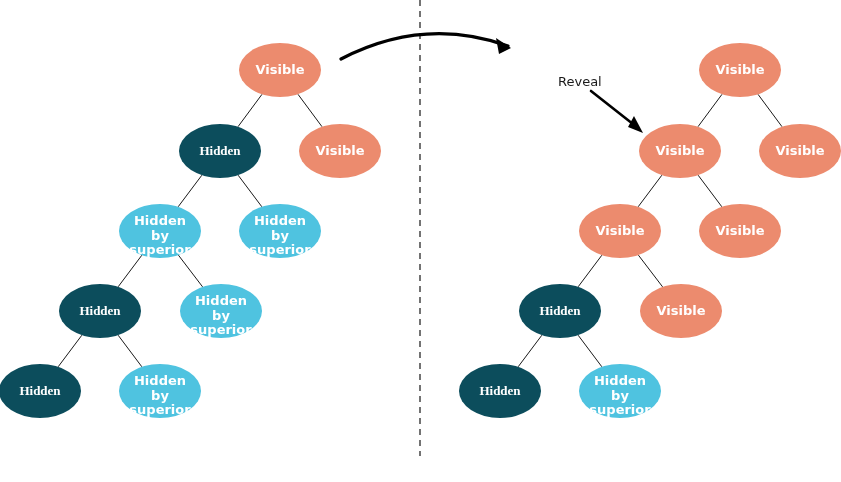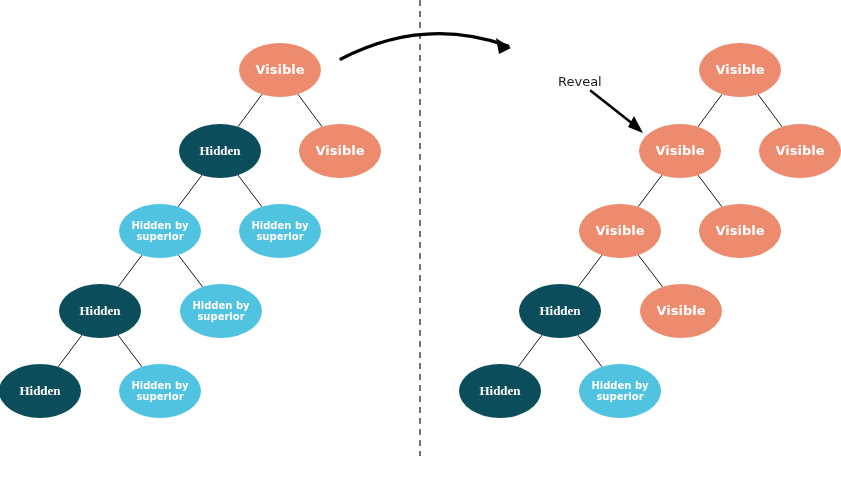--- a/index.html
+++ b/index.html
@@ -42,21 +42,21 @@
   .node .lbl {
     display: block;
     width: 100%;
     padding: 0 4px;
     box-sizing: border-box;
   }
   .node.salmon { background: #ec8b6e; }
   .node.teal   { background: #0c4d5c; font-family: Liberation Serif, serif; }
   .node.sky    { background: #4fc3e0; }
   .node.one-line { font-size: 13px; }
-  .node.two-line { font-size: 10px; }
+  .node.two-line { font-size: 13px; align-items: flex-end; }
   .reveal-label {
     position: absolute;
     color: #1a1a1a;
     font-size: 13px;
     font-weight: 400;
     white-space: nowrap;
   }
 </style>
 </head>
 <body>

